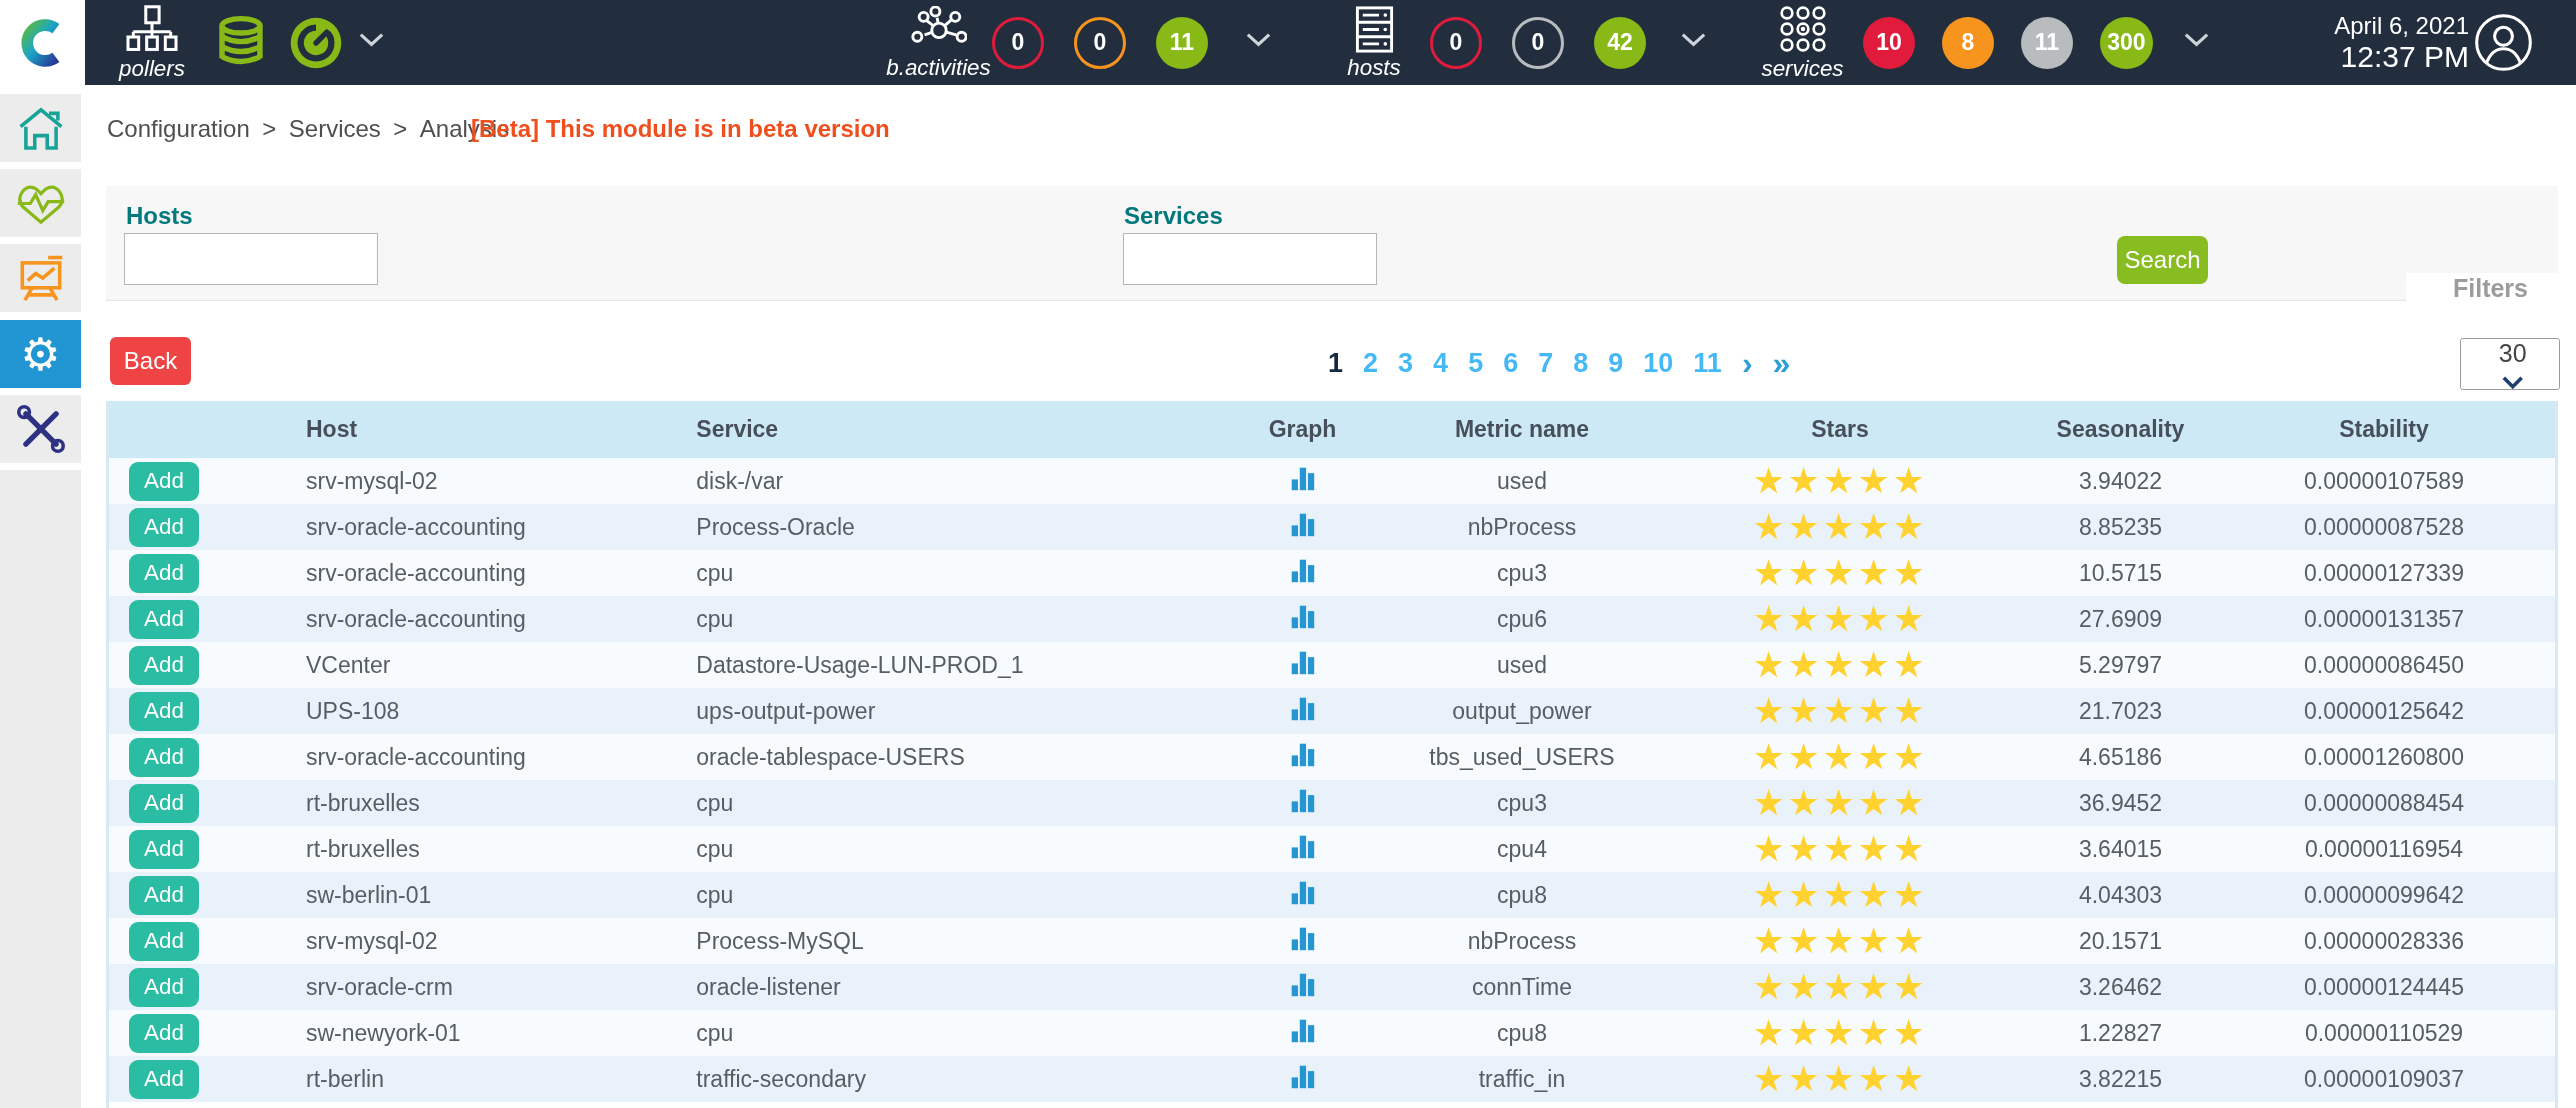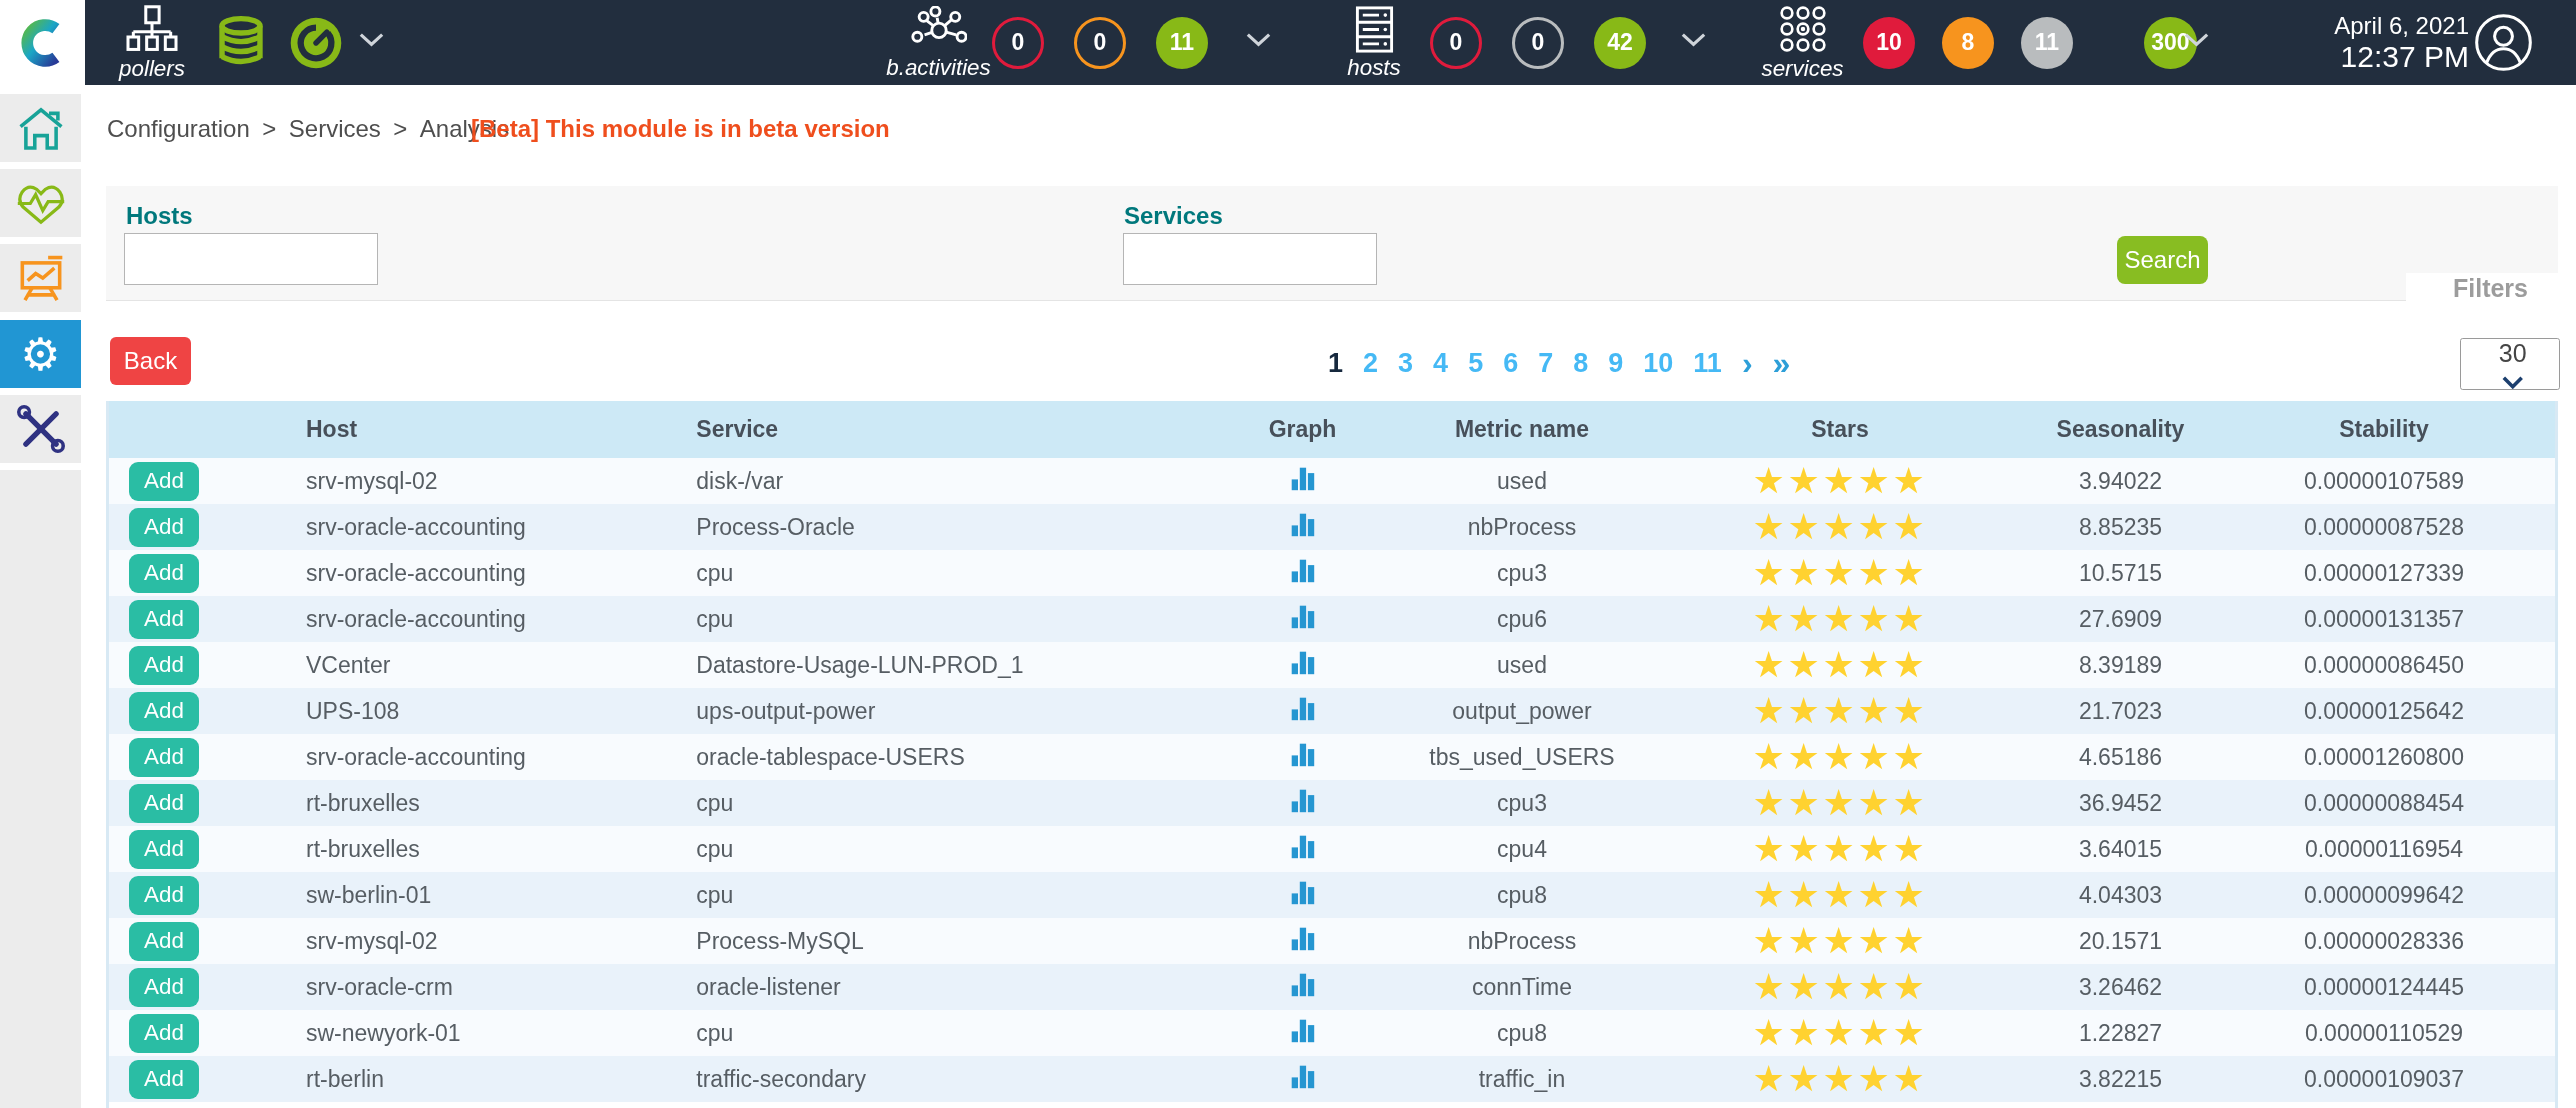--- a/index.html
+++ b/index.html
@@ -203,21 +203,21 @@
             <circle cx="45" cy="45" r="6"></circle>
         </g>
         <circle cx="27" cy="27" r="2.5" fill="#fff"></circle>
       </svg>
       <span class="tb-label">services</span>
     </div>
     <div class="tb-badges" style="left:1863px; gap:27px;">
         <span class="badge fill" style="background: rgb(224, 27, 60);">10</span>
         <span class="badge fill" style="background: rgb(247, 148, 30);">8</span>
         <span class="badge fill" style="background: rgb(185, 188, 190);">11</span>
-        <span class="badge fill" style="background: rgb(136, 185, 23); margin-left: 44px;">300</span>
+        <span class="badge fill" style="background: rgb(136, 185, 23);">300</span>
       </div>
     <div class="chev" style="position:absolute; left:2183px; top:32px;">
       <svg width="27" height="16" viewBox="0 0 30 18">
           <path d="M3 3 L15 14 L27 3" fill="none" stroke="#cfd4da" stroke-width="3.6"></path>
         </svg>
     </div>
 
     <div class="clock">
       <span class="date">April 6, 2021</span>
       <span class="time">12:37 PM</span>
@@ -398,21 +398,21 @@
           </div>
           <div class="cell left c-host">VCenter</div>
           <div class="cell left c-service">Datastore-Usage-LUN-PROD_1</div>
           <div class="cell"><span class="graph-ic"><svg width="27" height="27" viewBox="0 0 30 30">
                 <rect x="3" y="16" width="7" height="12" fill="#2596d1"></rect>
                 <rect x="12" y="3" width="7" height="25" fill="#2596d1"></rect>
                 <rect x="21" y="9" width="7" height="19" fill="#2596d1"></rect>
               </svg></span></div>
           <div class="cell">used</div>
           <div class="cell"><span class="stars">★★★★★</span></div>
-          <div class="cell">8.39189</div>
+          <div class="cell">5.29797</div>
           <div class="cell">0.00000086450</div>
         </div>
         <div class="t-row even">
           <div class="cell left">
             <button class="add-btn">Add</button>
           </div>
           <div class="cell left c-host">UPS-108</div>
           <div class="cell left c-service">ups-output-power</div>
           <div class="cell"><span class="graph-ic"><svg width="27" height="27" viewBox="0 0 30 30">
                 <rect x="3" y="16" width="7" height="12" fill="#2596d1"></rect>

